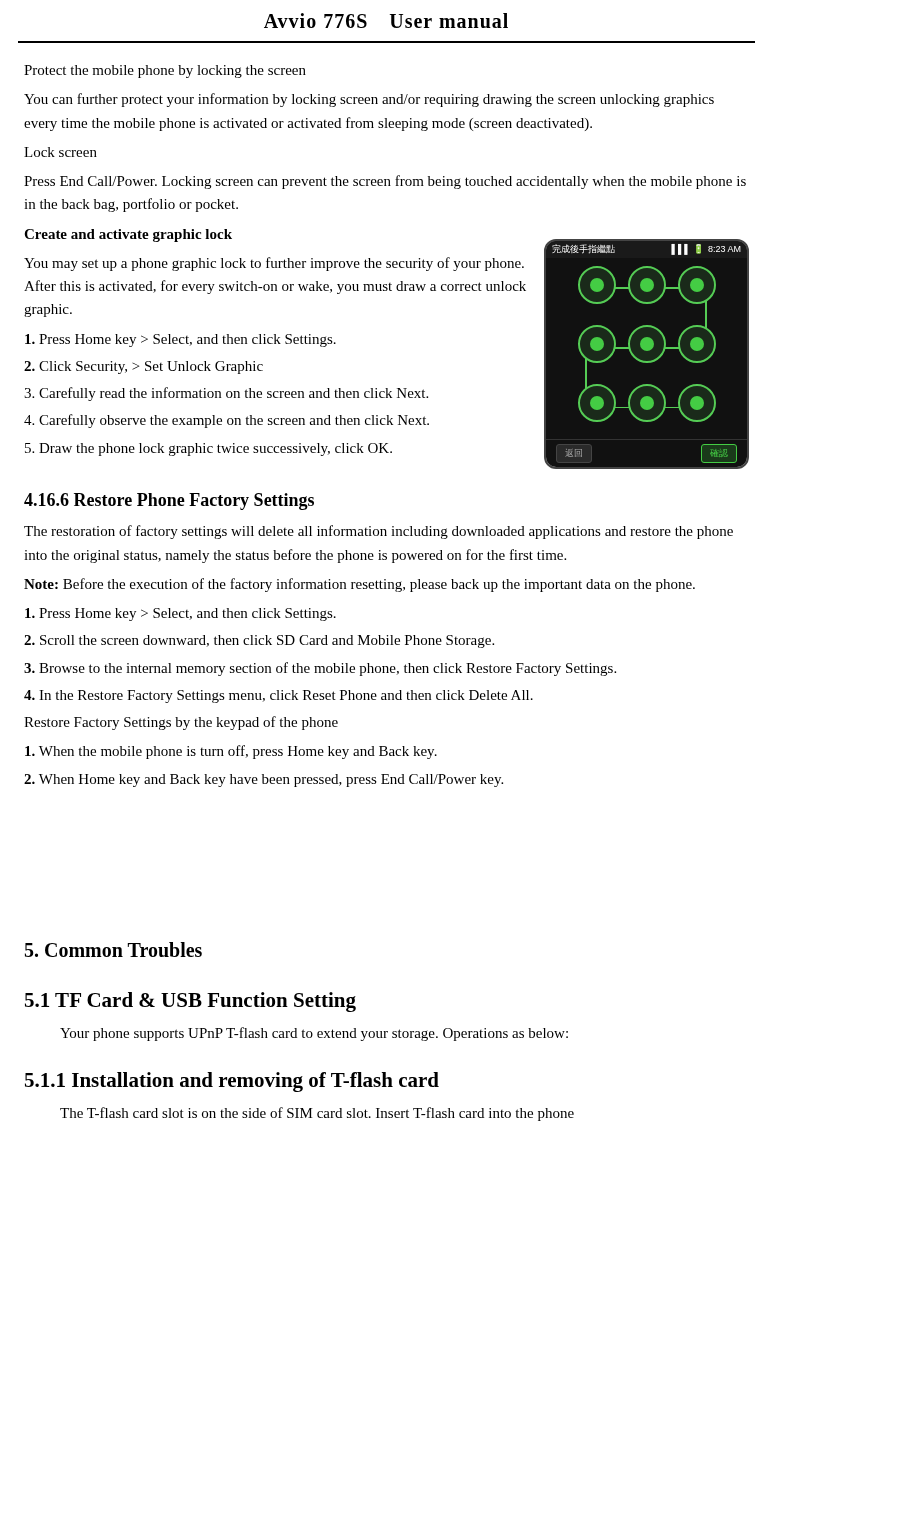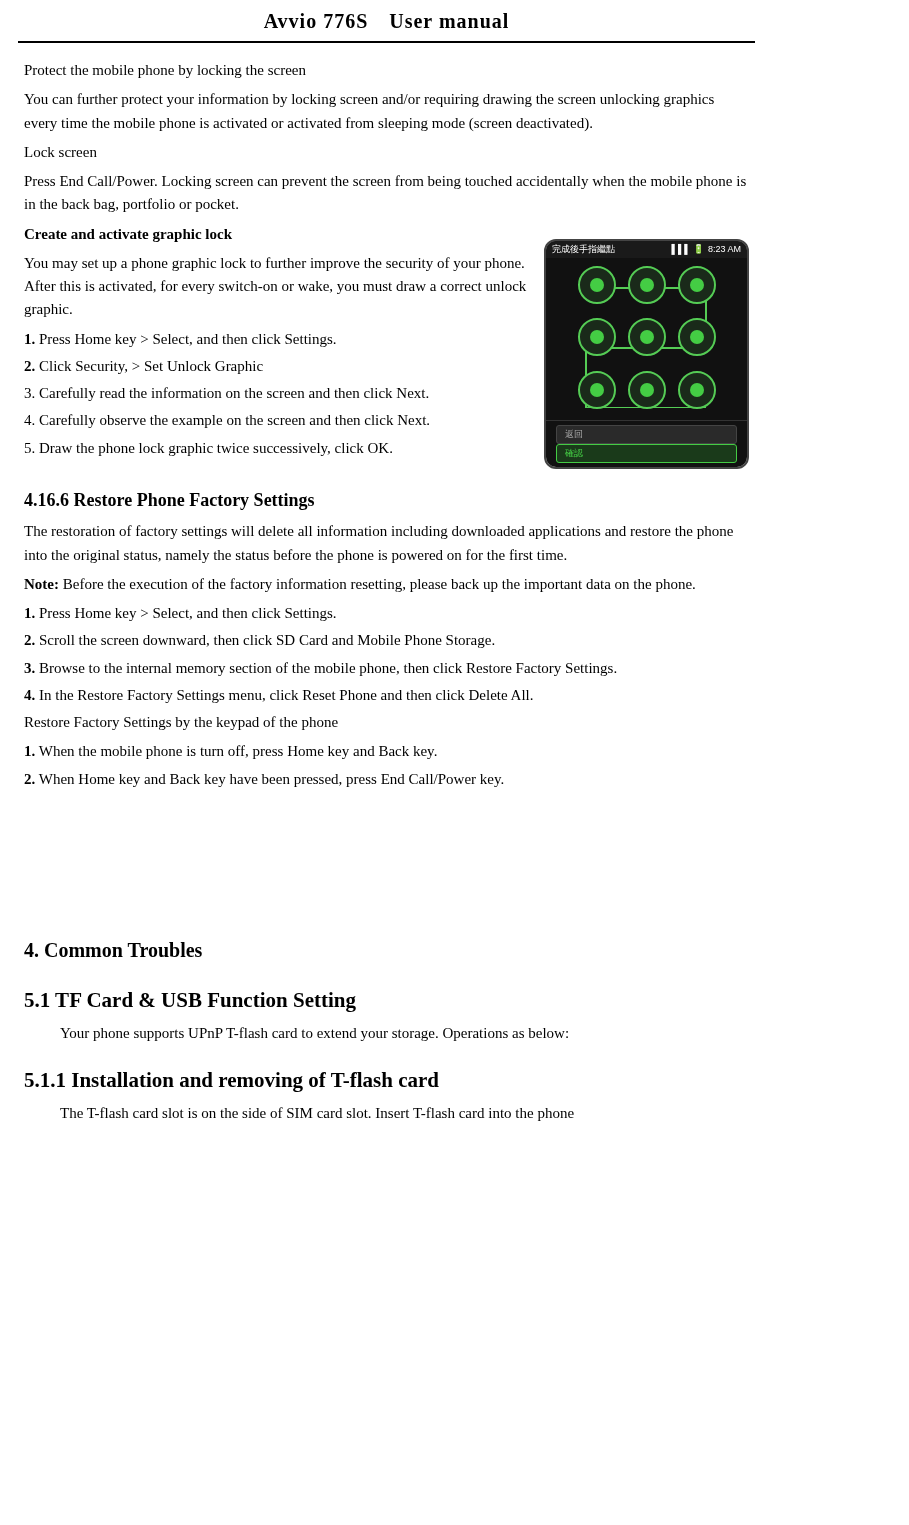--- a/index.html
+++ b/index.html
@@ -114,21 +114,20 @@
       height: 14px;
       border-radius: 50%;
       background: #4c4;
     }
     .phone-bottom-bar {
       display: flex;
       justify-content: space-between;
       padding: 4px 10px;
       border-top: 1px solid #333;
       font-family: Arial, sans-serif;
-      flex-direction: column;
     }
     .phone-bottom-btn {
       color: #aaa;
       font-size: 9px;
       background: #2a2a2a;
       border: 1px solid #444;
       border-radius: 3px;
       padding: 2px 8px;
     }
     .phone-bottom-btn.green {
@@ -260,21 +259,21 @@
       <span style="display:inline;"> When the mobile phone is turn off, press Home key and Back key.</span>
     </p>
     <p class="numbered-item">
       <span class="num">2.</span>
       <span style="display:inline;"> When Home key and Back key have been pressed, press End Call/Power key.</span>
     </p>
 
     <div class="spacer"></div>
 
     <div class="large-section">
-      <p class="section-heading-lg">4. Common Troubles</p>
+      <p class="section-heading-lg">5. Common Troubles</p>
       <p class="section-heading-md">5.1 TF Card &amp; USB Function Setting</p>
       <p class="indent">Your phone supports UPnP T-flash card to extend your storage. Operations as below:</p>
       <p class="section-heading-md">5.1.1 Installation and removing of T-flash card</p>
       <p class="indent">The T-flash card slot is on the side of SIM card slot. Insert T-flash card into the phone</p>
     </div>
 
   </div>
 </div>
 
 </body></html>

